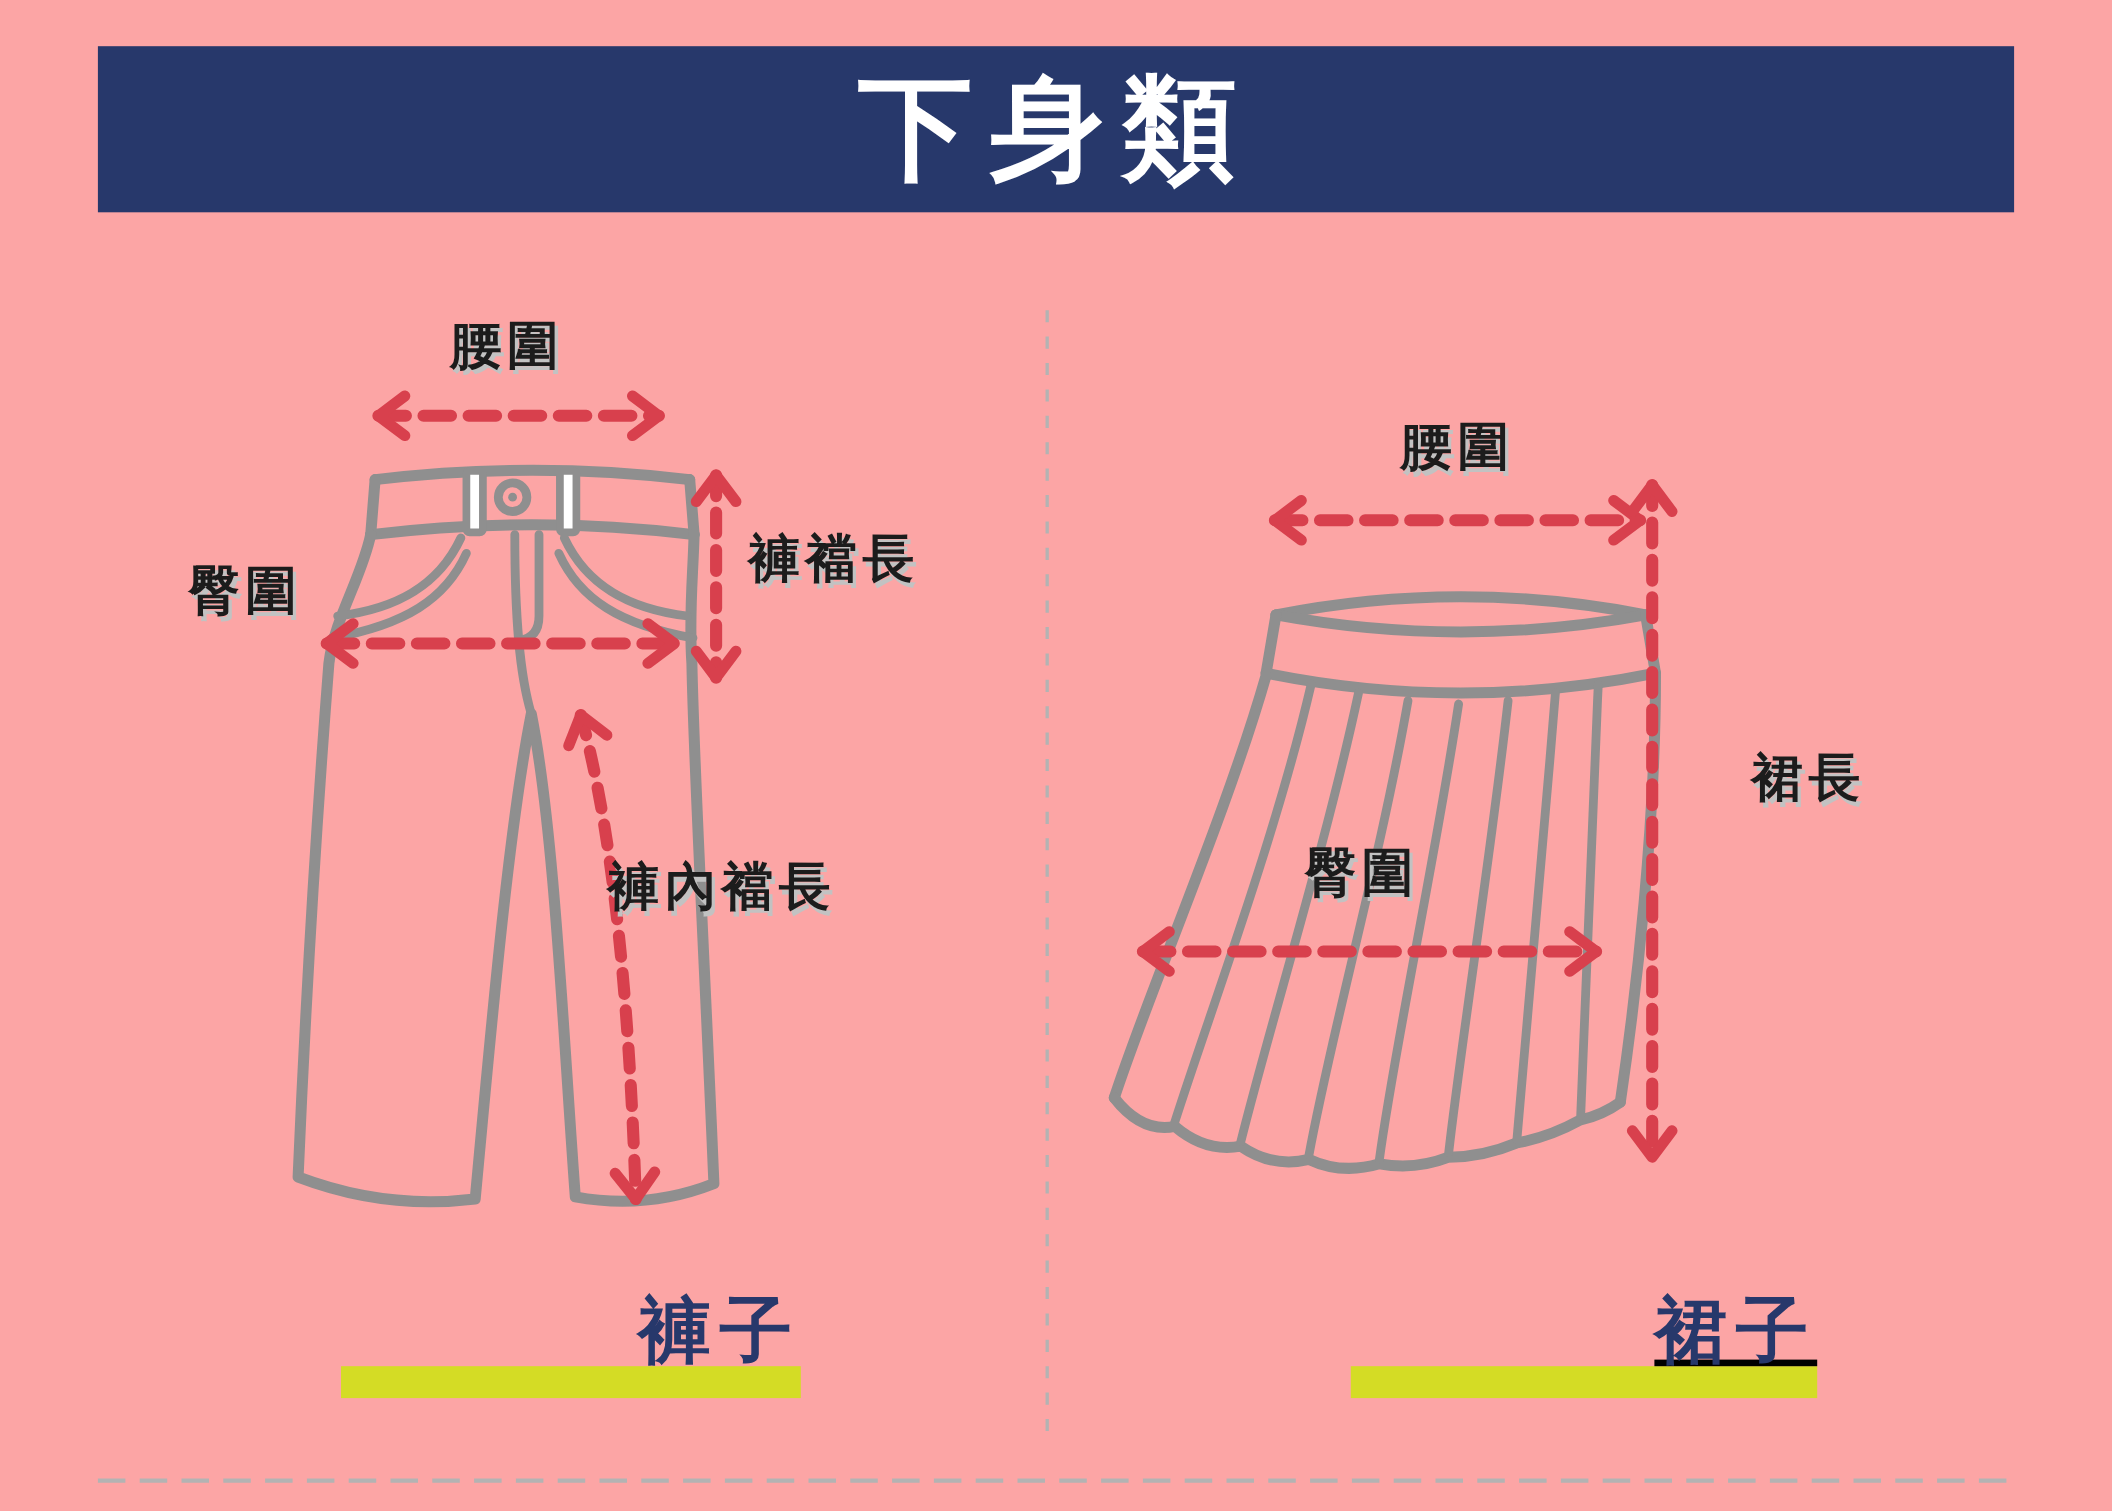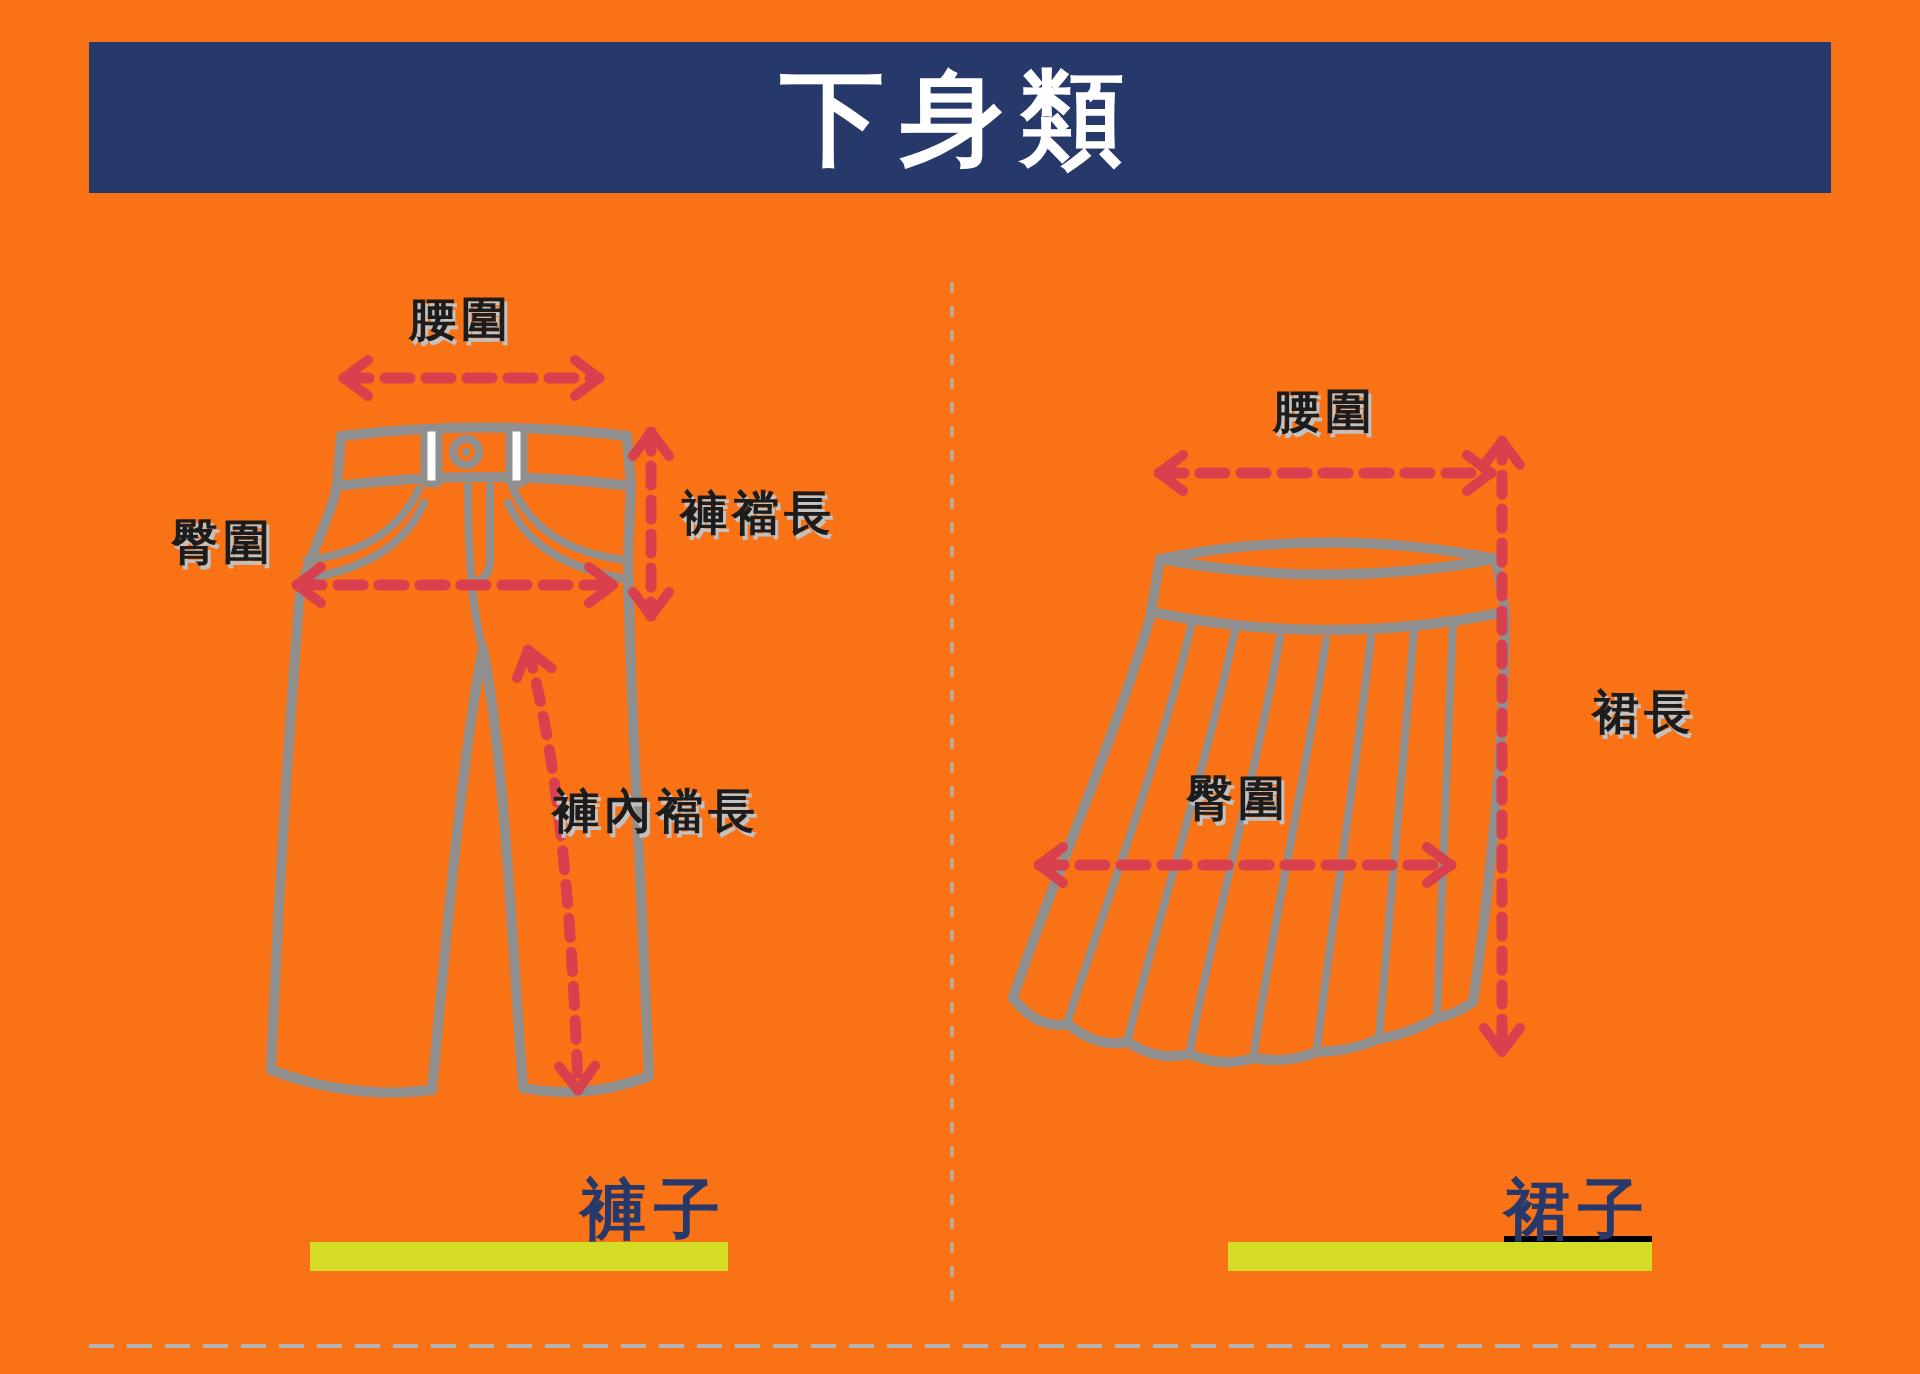--- a/index.html
+++ b/index.html
@@ -1,39 +1,39 @@
 <!DOCTYPE html>
 <html style="--navy: #27386b; --red: #d8404d; --art: #8f8f8f; --bar: #d4dc25; --ink: #1c1c1c; --line: #b3b3b3; --shadow: #c2c2c2;"><head>
 <meta charset="utf-8">
 <style>
   html,body{margin:0;padding:0;background:#ffffff;}
   body{width:1920px;height:1374px;overflow:hidden;
        font-family:"Liberation Sans","DejaVu Sans",sans-serif;}
-  .canvas{position:relative;width:1920px;height:1374px;background:#f97316;}
+  .canvas{position:relative;width:1920px;height:1374px;background:#fca5a5;}
 
   
   .title-bar{position:absolute;left:89px;top:42px;width:1742px;height:151px;
              background:var(--navy);display:flex;align-items:center;justify-content:center;}
   .title-text{color:#ffffff;font-size:104px;font-weight:900;letter-spacing:16px;line-height:1;}
 
   
   .diagram{position:absolute;left:0;top:0;width:1920px;height:1374px;}
   .art{stroke:var(--art);stroke-width:10;fill:none;stroke-linecap:round;stroke-linejoin:round;}
   .art-thin{stroke:var(--art);stroke-width:8;fill:none;stroke-linecap:round;stroke-linejoin:round;}
   .loop{fill:#ffffff;stroke:var(--art);stroke-width:7;}
   .btn-dot{fill:var(--art);stroke:none;}
   .arrow{stroke:var(--red);stroke-width:11;fill:none;stroke-linecap:round;}
   .h-dash{stroke-dasharray:25 16;}
   .v-dash{stroke-dasharray:19 15;}
   .ah{stroke:var(--red);stroke-width:10;fill:none;stroke-linecap:round;stroke-linejoin:round;}
   .guide{stroke:var(--line);fill:none;}
 
   
   .m-label{position:absolute;font-weight:900;font-size:47px;color:var(--ink);
-           text-shadow:3px 4px 0 var(--shadow);line-height:1;white-space:nowrap;letter-spacing:5px;}
+           text-shadow:3px 4px 0 var(--shadow);line-height:1;white-space:nowrap;letter-spacing:5px;font-family:Liberation Mono, monospace;}
   .centered{transform:translateX(-50%);}
 
   
   .name-tag{position:absolute;}
   .name-bar{position:absolute;left:0;right:0;top:66px;height:29px;background:var(--bar);}
   .name-text{position:relative;display:block;text-align:right;font-size:66px;font-weight:900;
              color:var(--navy);line-height:1;letter-spacing:8px;z-index:1;}
 </style>
 </head>
 <body>

